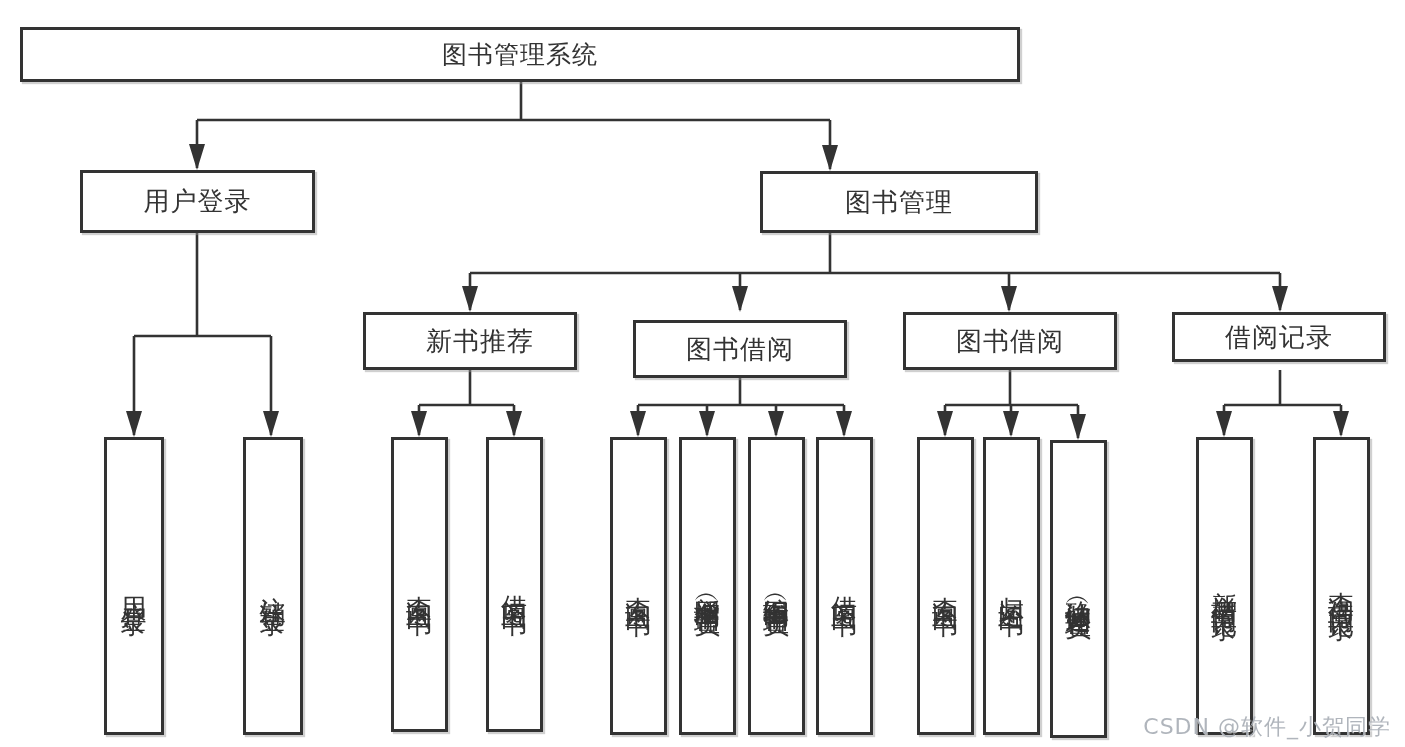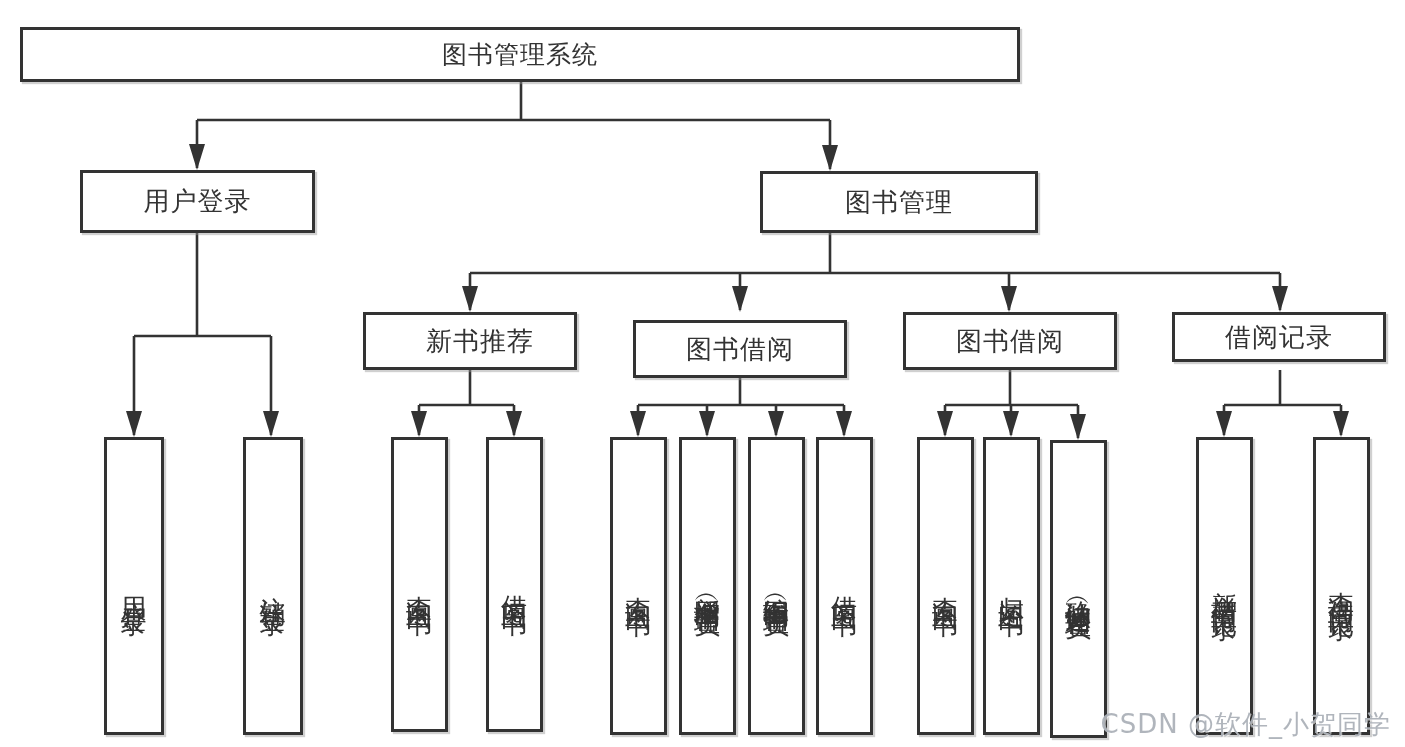--- a/index.html
+++ b/index.html
@@ -49,21 +49,21 @@
     line-height: 1;
     white-space: nowrap;
   }
   .vbox.tight span {
     letter-spacing: 2px;
   }
   .watermark {
     position: absolute;
     right: 14px;
     bottom: 5px;
-    font-size: 26px;
+    font-size: 22px;
     color: rgba(172,177,184,0.95);
     letter-spacing: 1px;
     white-space: nowrap;
     z-index: 5;
     text-shadow: 1px 1px 0 rgba(255,255,255,0.6);
   }
 </style>
 </head>
 <body>
 

